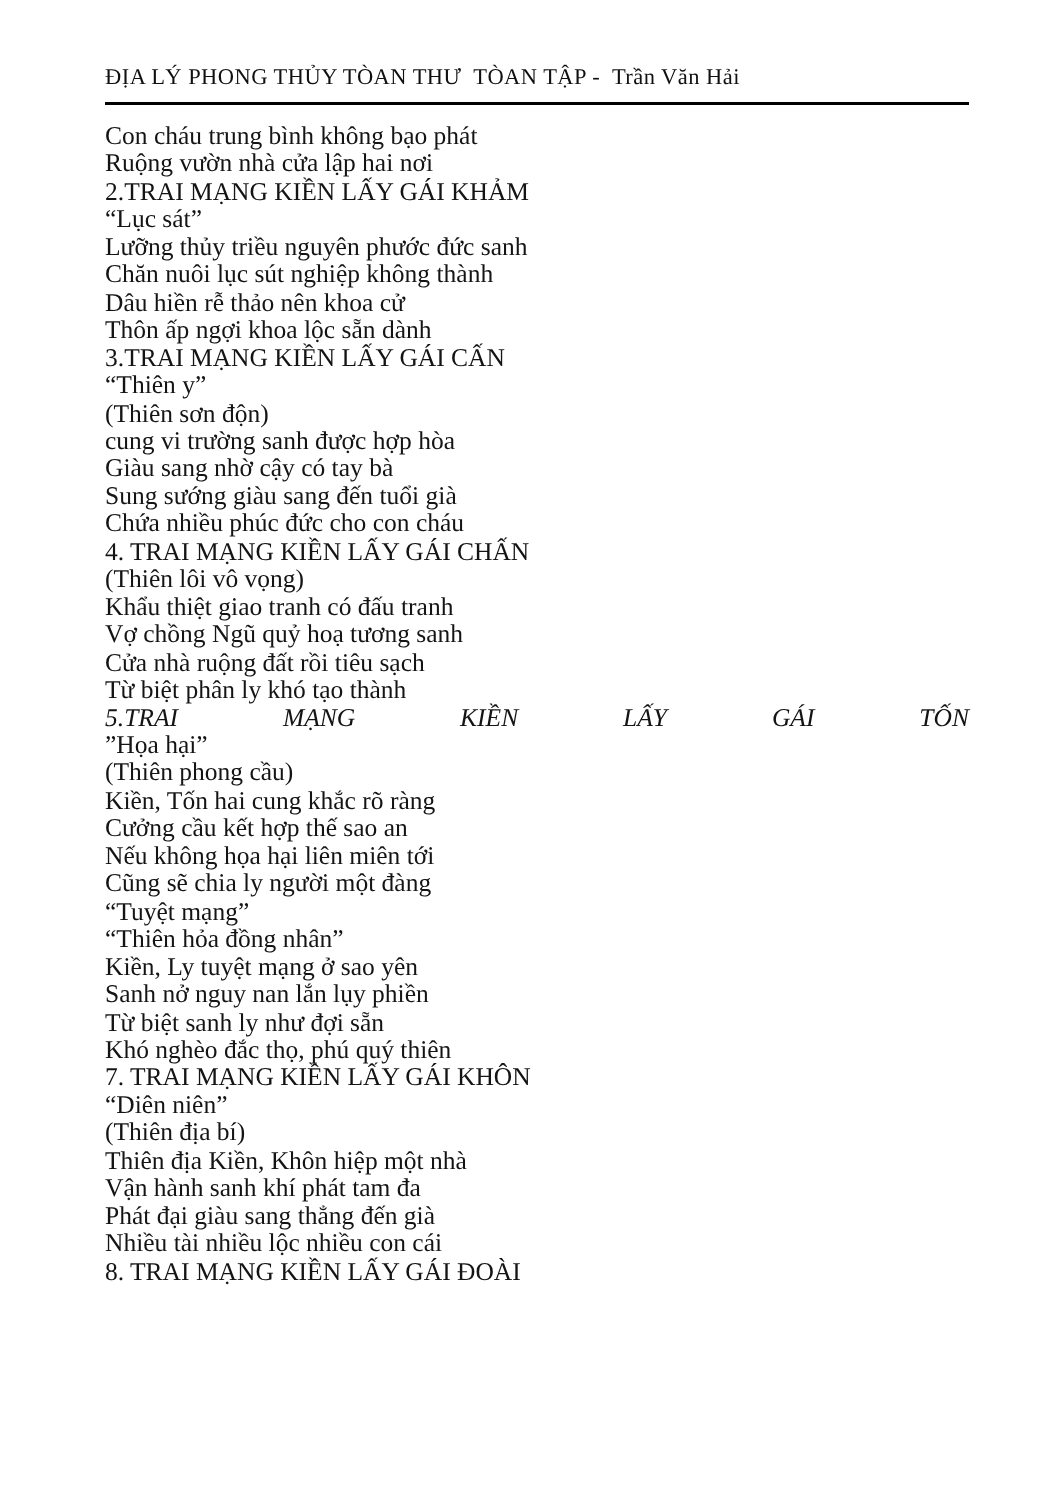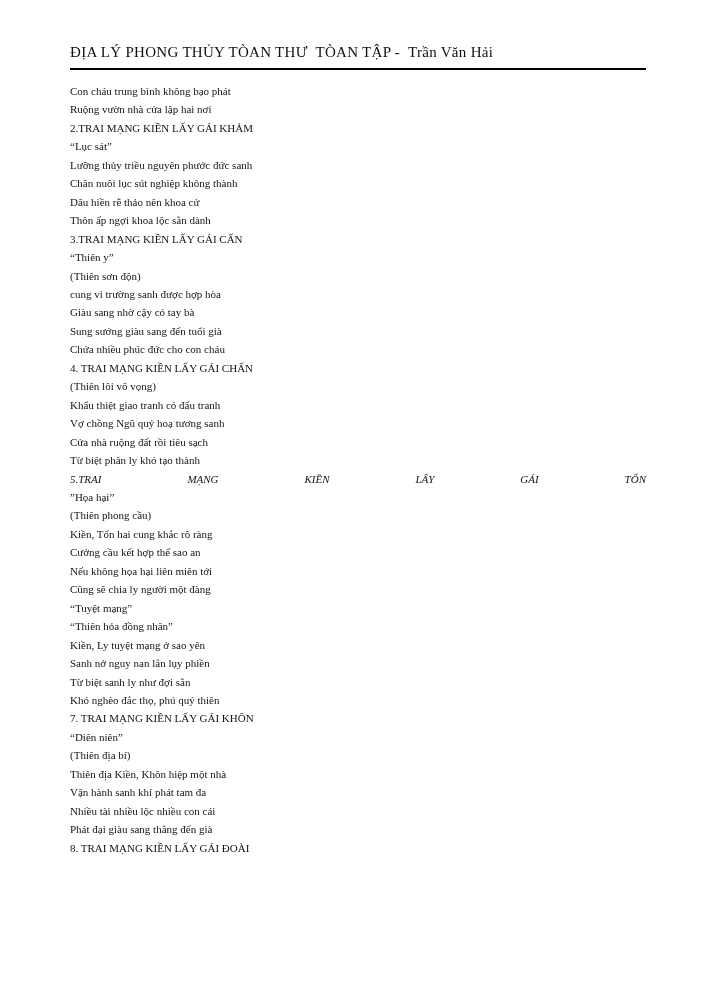--- a/index.html
+++ b/index.html
@@ -32,21 +32,21 @@
     top: 68px;
     width: 576px;
     height: 2px;
     background: #000000;
   }
   .body-text {
     position: absolute;
     left: 70px;
     top: 82px;
     width: 576px;
-    font-size: 11px;
+    font-size: 17px;
     line-height: 18.45px;
   }
   .line {
     white-space: pre-wrap;
     min-height: 18.45px;
   }
   .line.justify {
     text-align: justify;
     text-align-last: justify;
     font-style: italic;
@@ -102,20 +102,20 @@
     <div class="line">“Thiên hỏa đồng nhân”</div>
     <div class="line">Kiền, Ly tuyệt mạng ở sao yên</div>
     <div class="line">Sanh nở nguy nan lắn lụy phiền</div>
     <div class="line">Từ biệt sanh ly như đợi sẵn</div>
     <div class="line">Khó nghèo đắc thọ, phú quý thiên</div>
     <div class="line">7. TRAI MẠNG KIỀN LẤY GÁI KHÔN</div>
     <div class="line">“Diên niên”</div>
     <div class="line">(Thiên địa bí)</div>
     <div class="line">Thiên địa Kiền, Khôn hiệp một nhà</div>
     <div class="line">Vận hành sanh khí phát tam đa</div>
+    <div class="line">Phát đại giàu sang thẳng đến già</div>
     <div class="line">Nhiều tài nhiều lộc nhiều con cái</div>
-    <div class="line">Phát đại giàu sang thẳng đến già</div>
     <div class="line">8. TRAI MẠNG KIỀN LẤY GÁI ĐOÀI</div>
   </div>
 
   <div class="page-number">132</div>
 
 </div>
 
 </body></html>

